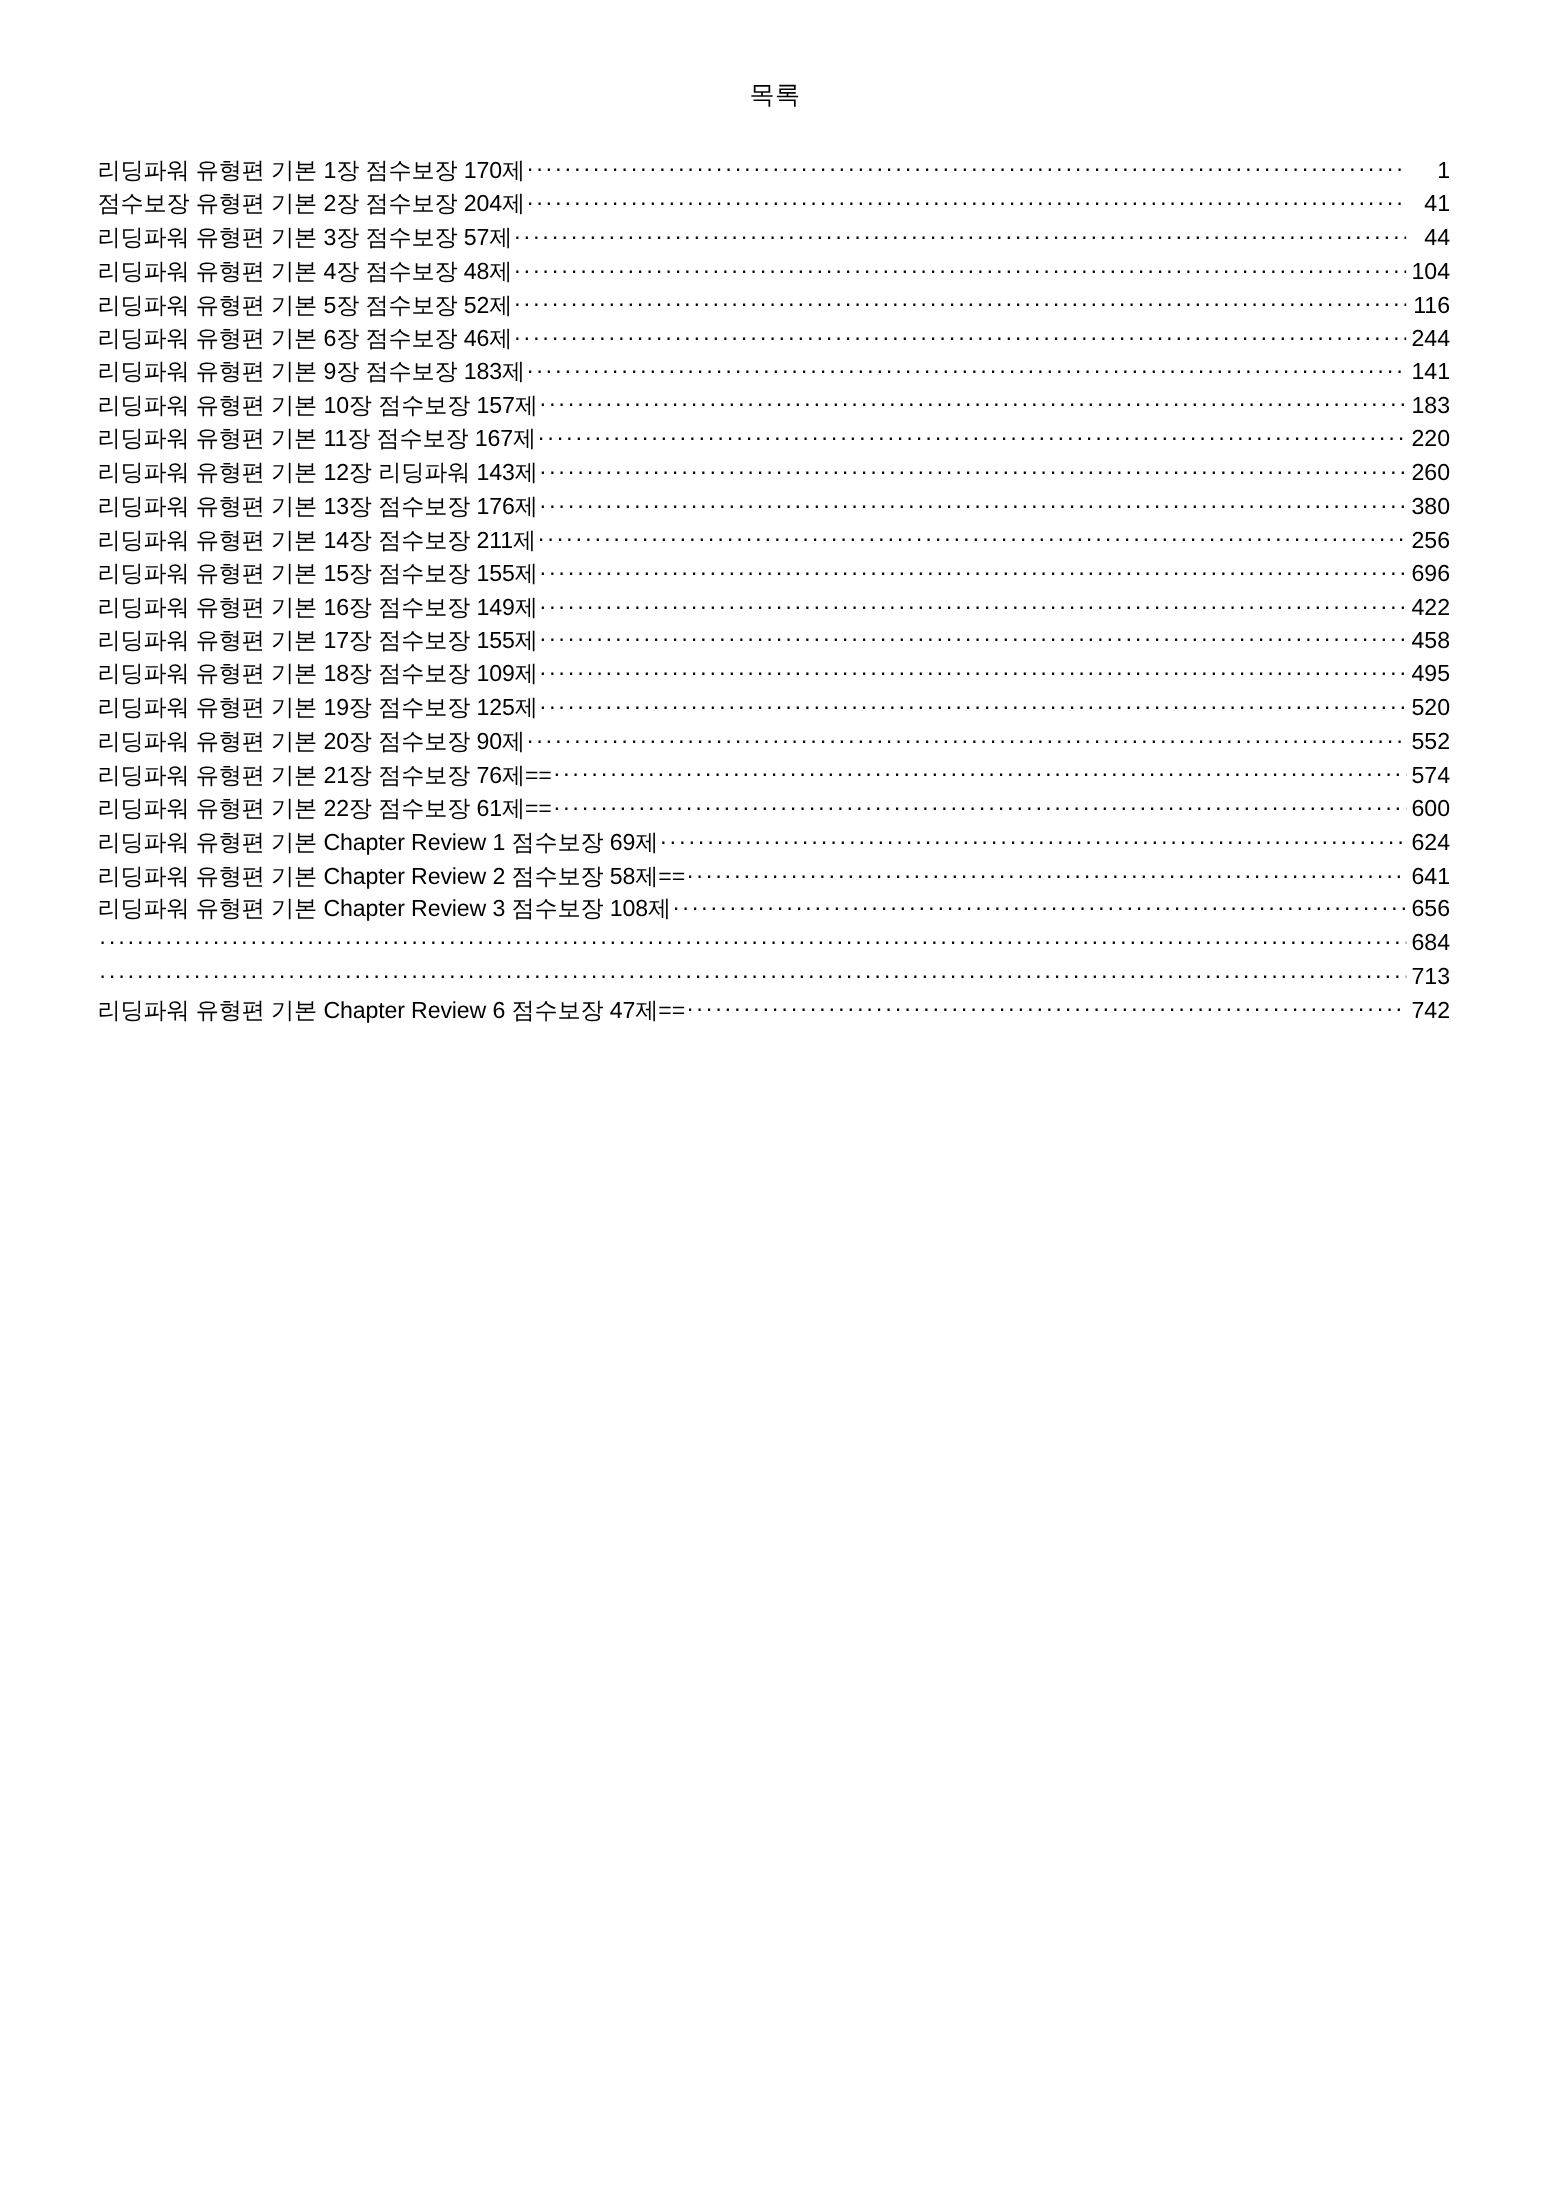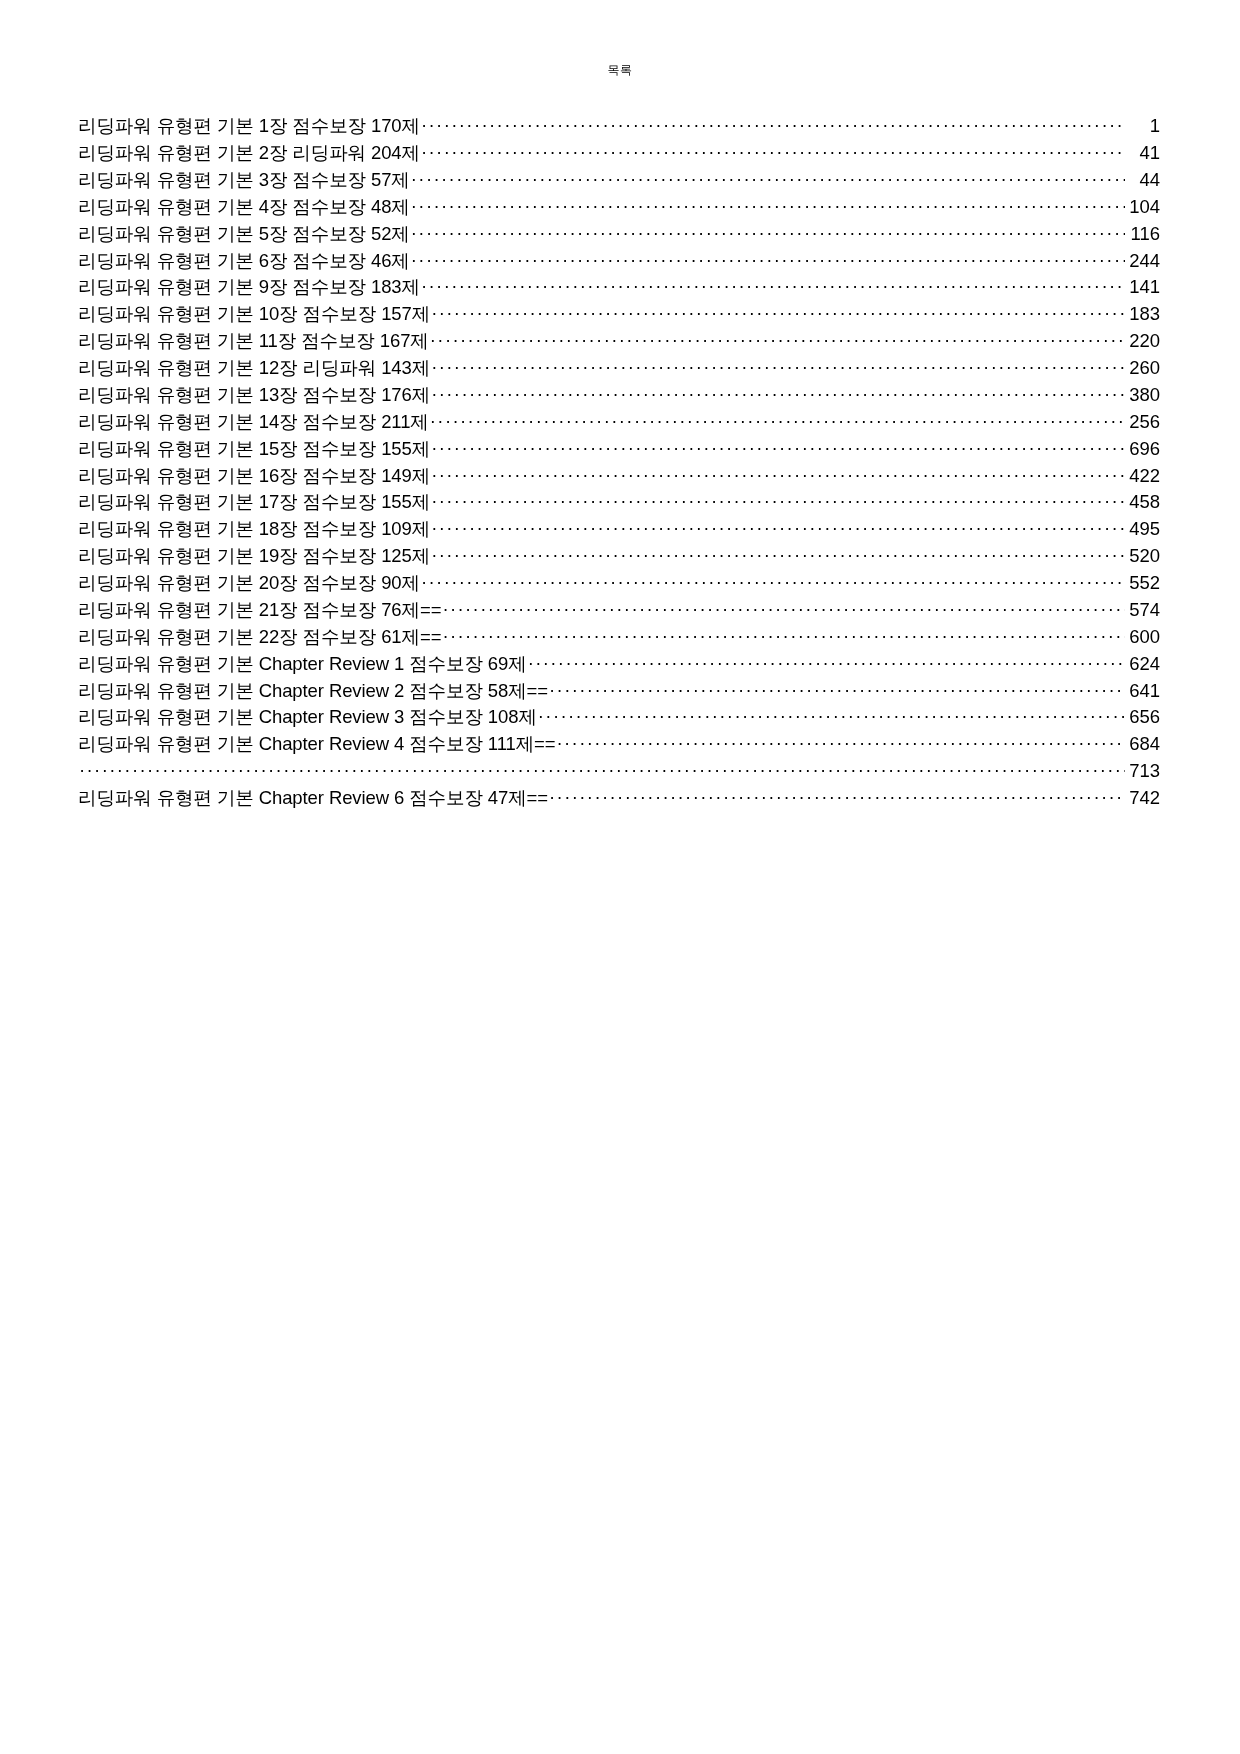--- a/index.html
+++ b/index.html
@@ -19,21 +19,21 @@
     position: absolute;
     left: 0;
     top: 0;
     width: 1240px;
     height: 1754px;
     box-sizing: border-box;
     padding: 62px 72px 0 72px;
   }
   .doc-title {
     text-align: center;
-    font-size: 12px;
+    font-size: 20px;
     letter-spacing: 0.5px;
     margin: 0 0 34px 0;
     font-weight: 400;
   }
   .toc {
     margin: 0 8px 0 6px;
   }
   .toc-entry {
     display: flex;
     align-items: baseline;
@@ -70,21 +70,21 @@
 
 <div class="page">
   <h1 class="doc-title">목록</h1>
   <div class="toc">
       <div class="toc-entry">
         <span class="toc-text">리딩파워 유형편 기본 1장 점수보장 170제</span>
         <span class="toc-leader">···········································································································································</span>
         <span class="toc-page">1</span>
       </div>
       <div class="toc-entry">
-        <span class="toc-text">리딩파워 유형편 기본 2장 리딩파워 204제</span>
+        <span class="toc-text">점수보장 유형편 기본 2장 점수보장 204제</span>
         <span class="toc-leader">···········································································································································</span>
         <span class="toc-page">41</span>
       </div>
       <div class="toc-entry">
         <span class="toc-text">리딩파워 유형편 기본 3장 점수보장 57제</span>
         <span class="toc-leader">···········································································································································</span>
         <span class="toc-page">44</span>
       </div>
       <div class="toc-entry">
         <span class="toc-text">리딩파워 유형편 기본 4장 점수보장 48제</span>
@@ -180,21 +180,20 @@
         <span class="toc-text">리딩파워 유형편 기본 Chapter Review 2 점수보장 58제==</span>
         <span class="toc-leader">···········································································································································</span>
         <span class="toc-page">641</span>
       </div>
       <div class="toc-entry">
         <span class="toc-text">리딩파워 유형편 기본 Chapter Review 3 점수보장 108제</span>
         <span class="toc-leader">···········································································································································</span>
         <span class="toc-page">656</span>
       </div>
       <div class="toc-entry">
-        <span class="toc-text">리딩파워 유형편 기본 Chapter Review 4 점수보장 111제==</span>
         <span class="toc-leader">···········································································································································</span>
         <span class="toc-page">684</span>
       </div>
       <div class="toc-entry">
         <span class="toc-leader">···········································································································································</span>
         <span class="toc-page">713</span>
       </div>
       <div class="toc-entry">
         <span class="toc-text">리딩파워 유형편 기본 Chapter Review 6 점수보장 47제==</span>
         <span class="toc-leader">···········································································································································</span>

